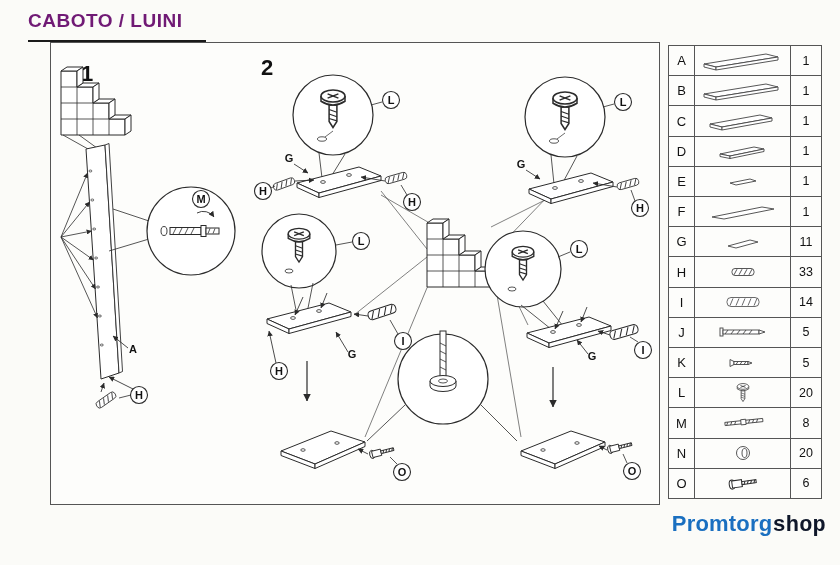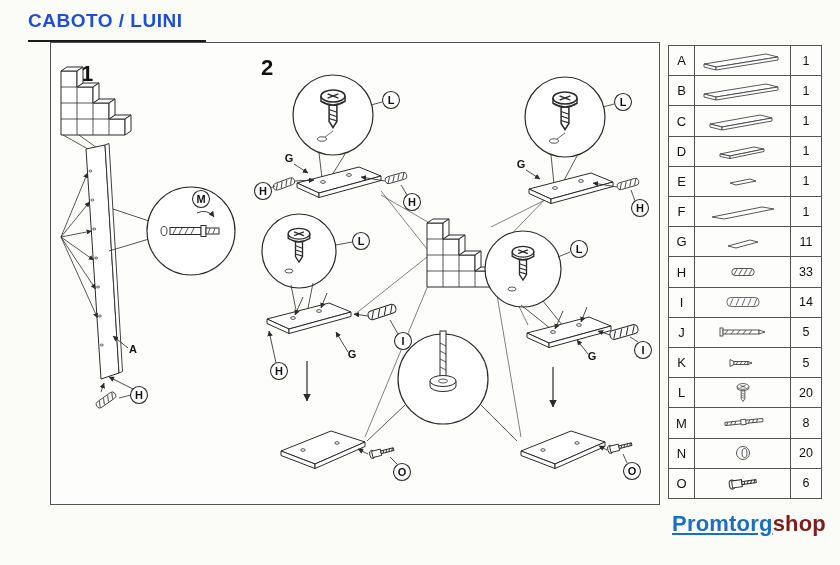--- a/index.html
+++ b/index.html
@@ -4,21 +4,21 @@
 <style>
   * { margin:0; padding:0; box-sizing:border-box; }
   html,body { width:840px; height:565px; }
   body {
     font-family:"Liberation Sans","DejaVu Sans",sans-serif;
     background:#fbfbf8; position:relative; overflow:hidden; color:#111;
   }
   .page { position:absolute; inset:0; }
   .title {
     position:absolute; left:28px; top:10px;
-    font-size:19px; font-weight:bold; letter-spacing:.5px; color:#1d4ed8;
+    font-size:19px; font-weight:bold; letter-spacing:.5px; color:#701a75;
     border-bottom:2px solid #1a1a1a; padding:0 24px 8px 0;
   }
   .drawing {
     position:absolute; left:50px; top:42px; width:610px; height:463px;
     border:1px solid #555; background:#fdfdfb;
   }
   .art { width:100%; height:100%; display:block; }
   .parts-table {
     position:absolute; left:668px; top:45px; width:154px; height:454px;
     border:1px solid #555; background:#fdfdfb;
@@ -26,22 +26,22 @@
   }
   .prow { flex:1; display:flex; border-bottom:1px solid #555; min-height:0; }
   .prow:last-child { border-bottom:none; }
   .pletter {
     width:26px; border-right:1px solid #555; display:flex;
     align-items:center; justify-content:center; font-size:13px;
   }
   .picon { flex:1; border-right:1px solid #555; display:flex; align-items:center; justify-content:center; overflow:hidden; }
   .pqty { width:30px; display:flex; align-items:center; justify-content:center; font-size:12.5px; }
   .logo { position:absolute; right:14px; top:511px; font-size:22px; font-weight:bold; letter-spacing:.2px; }
-  .logo-blue { color:#1a6fc0;text-decoration:underline; }
-  .logo-dark { color:#7f1d1d; }
+  .logo-blue { color:#1a6fc0; }
+  .logo-dark { color:#0f172a;font-family:Liberation Mono, monospace; }
   svg text { font-family:"Liberation Sans","DejaVu Sans",sans-serif; }
   .stepnum { font-size:22px; font-weight:bold; fill:#111; }
   .lt { font-size:11px; font-weight:bold; fill:#111; text-anchor:middle; }
   .cl { fill:#fff; stroke:#2b2b2b; stroke-width:1.1; }
   .hidden-defs { position:absolute; width:0; height:0; overflow:hidden; }
 </style>
 </head>
 <body>
 
 <div class="page">

